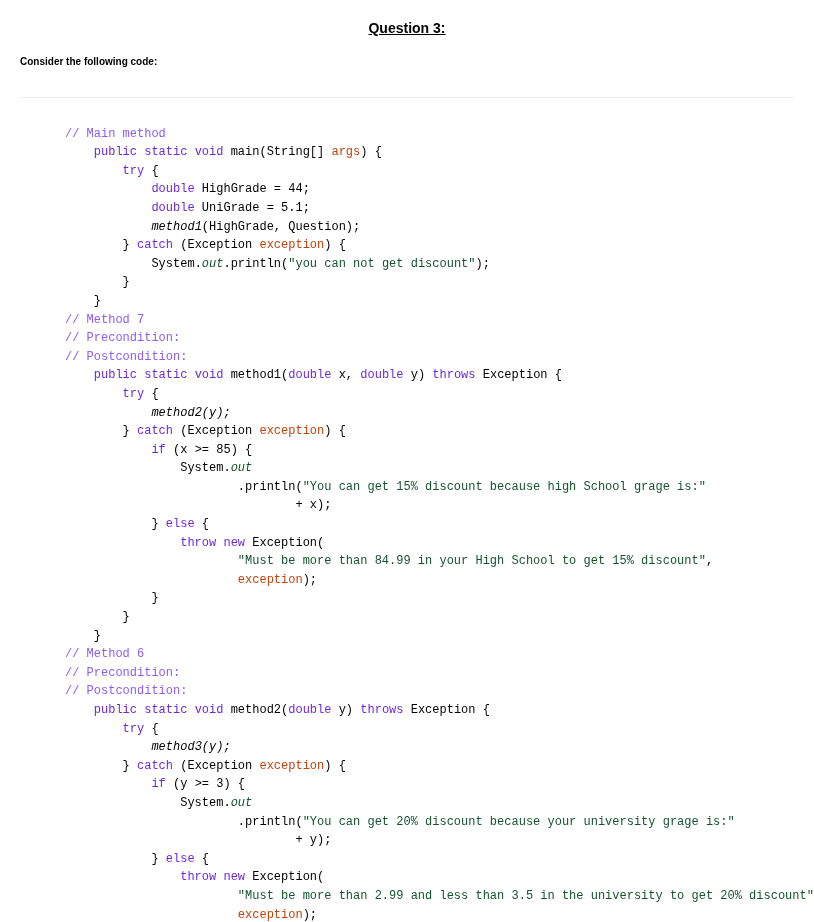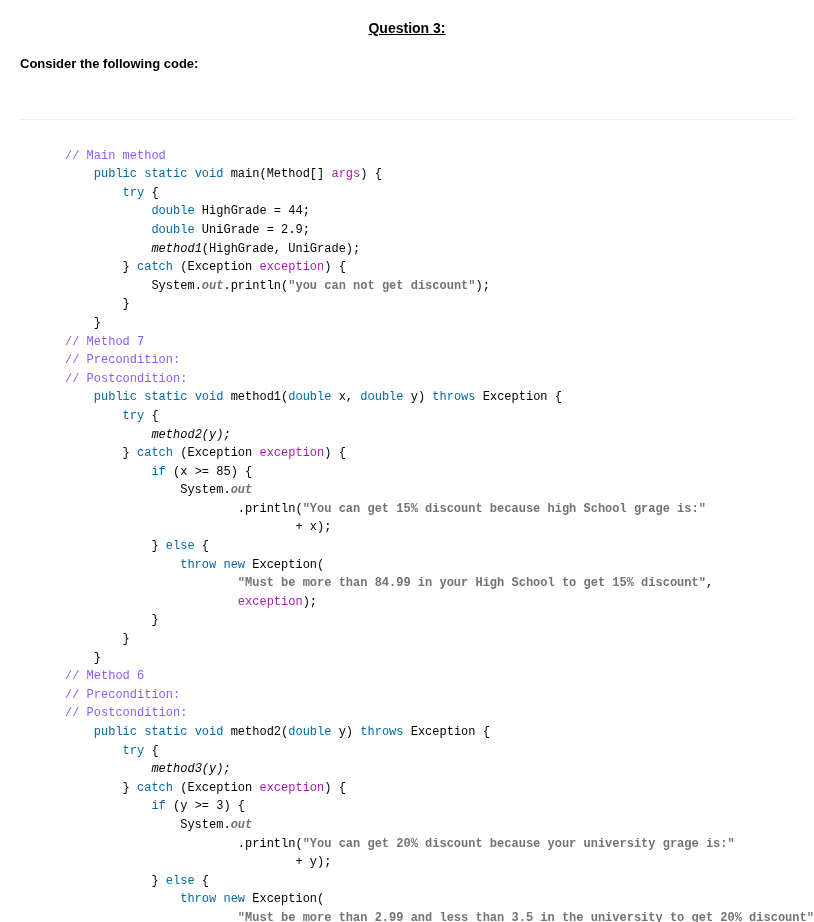--- a/index.html
+++ b/index.html
@@ -12,51 +12,51 @@
     }
     .question-title {
       font-weight: bold;
       text-decoration: underline;
       font-size: 14px;
       margin-bottom: 20px;
       text-align: center;
     }
     .prompt {
       font-weight: bold;
-      font-size: 13px;
-      margin-bottom: 48px;
+      font-size: 10px;
+      margin-bottom: 30px;
     }
     .code-block {
       font-family: "Courier New", Courier, monospace;
       font-size: 12px;
       white-space: pre;
       line-height: 1.55;
       padding-left: 45px;
       border-top: 1px solid #eee;
       padding-top: 8px;
     }
     .green { color: #8b5cf6; }
-    .purple { color: #0369a1; }
-    .red { color: #a21caf; text-align: right; }
-    .blue { color: #737373; font-weight: bold; }
+    .purple { color: #6d28d9; }
+    .red { color: #c2410c; text-align: right; }
+    .blue { color: #14532d; }
     .italic { font-style: italic; text-align: right; }
   </style>
 </head>
 <body>
 
 <div class="question-title">Question 3:</div>
 <div class="prompt">Consider the following code:</div>
 
 <div class="code-block">
 <span class="green">// Main method</span>
-    <span class="purple">public static void</span><span> main(Method[] </span><span class="red">args</span><span>) {</span>
+    <span class="purple">public static void</span><span> main(String[] </span><span class="red">args</span><span>) {</span>
         <span class="purple">try</span><span> {</span>
             <span class="purple">double</span><span> HighGrade = 44;</span>
-            <span class="purple">double</span><span> UniGrade = 2.9;</span>
-            <span class="italic">method1</span><span>(HighGrade, UniGrade);</span>
+            <span class="purple">double</span><span> UniGrade = 5.1;</span>
+            <span class="italic">method1</span><span>(HighGrade, Question);</span>
         <span>} </span><span class="purple">catch</span><span> (Exception </span><span class="red">exception</span><span>) {</span>
             <span>System.</span><span class="blue italic">out</span><span>.println(</span><span class="blue">"you can not get discount"</span><span>);</span>
         <span>}</span>
     <span>}</span>
 <span class="green">// Method 7</span>
 <span class="green">// Precondition:</span>
 <span class="green">// Postcondition:</span>
     <span class="purple">public static void</span><span> method1(</span><span class="purple">double</span><span> x, </span><span class="purple">double</span><span> y) </span><span class="purple">throws</span><span> Exception {</span>
         <span class="purple">try</span><span> {</span>
             <span class="italic">method2(y);</span>

